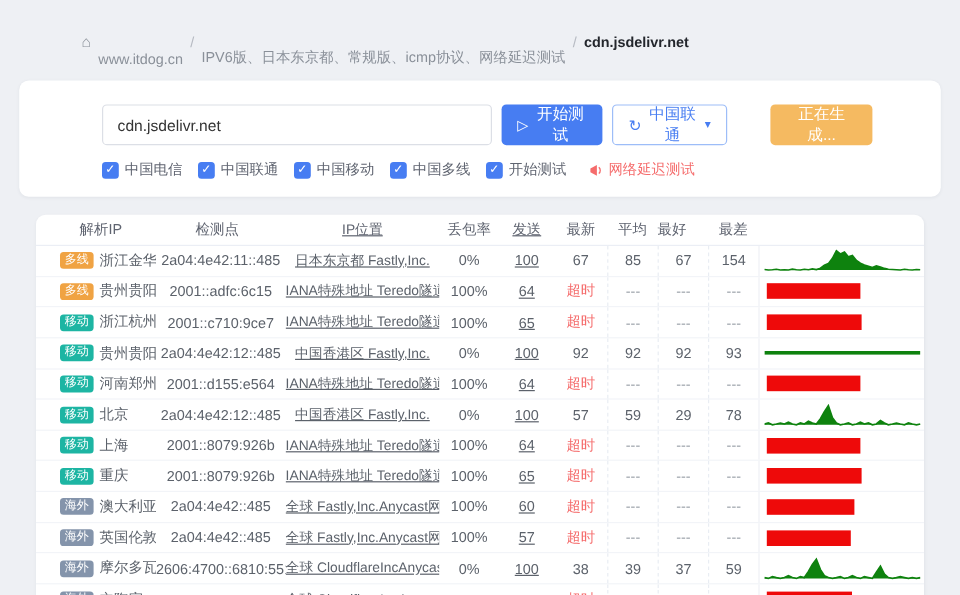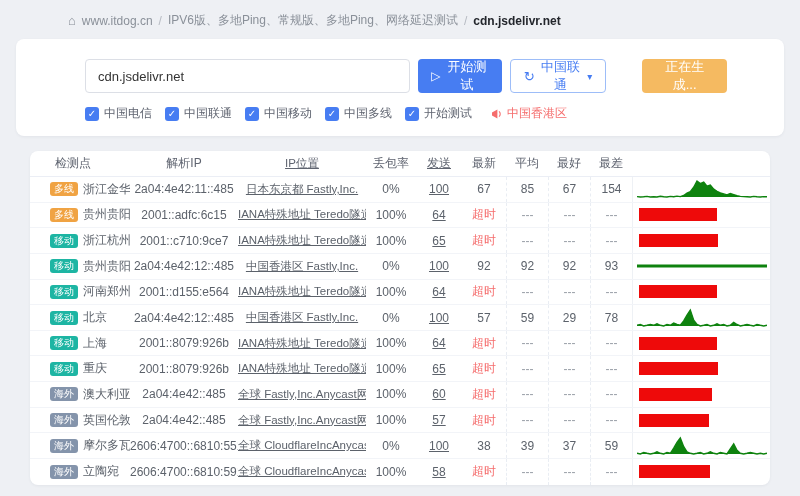--- a/index.html
+++ b/index.html
@@ -3,21 +3,21 @@
 <meta charset="utf-8">
 <style>
   * { box-sizing: border-box; margin: 0; padding: 0; }
   html,body { width:800px; height:496px; overflow:hidden; }
   body { background:#eef0f4; font-family:"Liberation Sans","DejaVu Sans",sans-serif; }
   .page { padding:10px 16px 0; }
 
   
   .breadcrumb { margin:2px 0 10px 52px; font-size:12px; color:#8a9099; display:flex; align-items:center; gap:6px; }
   .breadcrumb .home { font-size:13px; color:#8a9099; }
-  .breadcrumb a { color:#8a9099; text-decoration:none; cursor:pointer; }
+  .breadcrumb a { color:#8a9099; text-decoration:none; cursor:pointer;margin-top:28px; }
   .breadcrumb .sep { color:#b6bac2; }
   .breadcrumb .current { color:#23262c; font-weight:bold; }
 
   .card { background:#fff; border-radius:8px; box-shadow:0 1px 3px rgba(31,45,61,.06); }
   .card1 { padding:20px 57px 14px 69px; }
 
   
   .input-row { display:flex; align-items:center; }
   .host-input { width:370px; height:34px; border:1px solid #dcdfe6; border-radius:4px; padding:0 12px; font-size:13px; color:#333; outline:none; font-family:inherit; }
   .btn { height:34px; border:none; border-radius:4px; font-size:13px; cursor:pointer; display:inline-flex; align-items:center; justify-content:center; gap:5px; font-family:inherit; padding:0 13px; }
@@ -43,41 +43,41 @@
   .trow:last-child { border-bottom:none; }
   .cell { font-size:12px; color:#5c626b; white-space:nowrap; overflow:hidden; }
   .c-node { width:100px; display:flex; align-items:center; gap:5px; padding-left:20px; }
   .h-node { padding-left:25px; }
   .c-ip { width:108px; text-align:center; }
   .c-loc { width:128px; text-align:center; font-size:11.5px;text-decoration:underline; }
   .c-loss { width:50px; text-align:center; }
   .c-sent { width:46px; text-align:center;text-decoration:underline; }
   .c-latest { width:44px; text-align:center; }
   .c-avg { width:42px; text-align:center; }
-  .c-best { width:42px; text-align:center; }
+  .c-best { width:42px; text-align:left; }
   .c-worst { width:42px; text-align:center; }
   .c-quality { width:138px; display:flex; align-items:center; padding-left:4px; }
   .h-quality { justify-content:center; gap:4px; }
   .trow .c-avg, .trow .c-best, .trow .c-worst { border-left:1px dashed #e9edf3; height:100%; display:flex; align-items:center; justify-content:center; }
   .trow .c-quality { border-left:1px solid #eef1f5; height:100%; }
   .badge { font-size:10px; color:#fff; padding:2px 4px; border-radius:3px; line-height:1; flex:none; }
   .red { color:var(--danger); }
   .dash { color:#9aa0a8; }
   .redbar { height:13px; background:var(--bar-red); margin-left:2px; }
 </style>
 </head>
 <body>
 
 <div class="page">
 
   <div class="breadcrumb">
     <span class="home">⌂</span>
     <a>www.itdog.cn</a>
     <span class="sep">/</span>
-    <a>IPV6版、多地Ping、常规版、多地Ping、网络延迟测试</a>
+    <a>IPV6版、日本东京都、常规版、icmp协议、网络延迟测试</a>
     <span class="sep">/</span>
     <span class="current">cdn.jsdelivr.net</span>
   </div>
 
   <div class="card card1">
     <div class="input-row">
       <input class="host-input" value="cdn.jsdelivr.net" style="">
       <button class="btn primary">
         <span class="icon-play">▷</span>
         <span>开始测试</span>
@@ -110,29 +110,29 @@
       </label>
       <label class="chk">
         <span class="box">✓</span>
         <span>开始测试</span>
       </label>
       <a class="sponsor">
         <svg width="12" height="12" viewBox="0 0 12 12">
           <path d="M1 4.4 L6.4 1.6 L6.4 10.4 L1 7.6 Z" fill="#f56c6c"></path>
           <path d="M8 3.4 A3.4 3.4 0 0 1 8 8.6" fill="none" stroke="#f56c6c" stroke-width="1.1"></path>
         </svg>
-        <span>中国香港区</span>
+        <span>网络延迟测试</span>
       </a>
     </div>
   </div>
 
   <div class="card card2">
     <div class="thead">
+      <div class="hcell c-ip">解析IP</div>
       <div class="hcell c-node h-node">检测点</div>
-      <div class="hcell c-ip">解析IP</div>
       <div class="hcell c-loc">IP位置</div>
       <div class="hcell c-loss">丢包率</div>
       <div class="hcell c-sent">发送</div>
       <div class="hcell c-latest">最新</div>
       <div class="hcell c-avg">平均</div>
       <div class="hcell c-best">最好</div>
       <div class="hcell c-worst">最差</div>
     </div>
     <div>
         <div class="trow">

